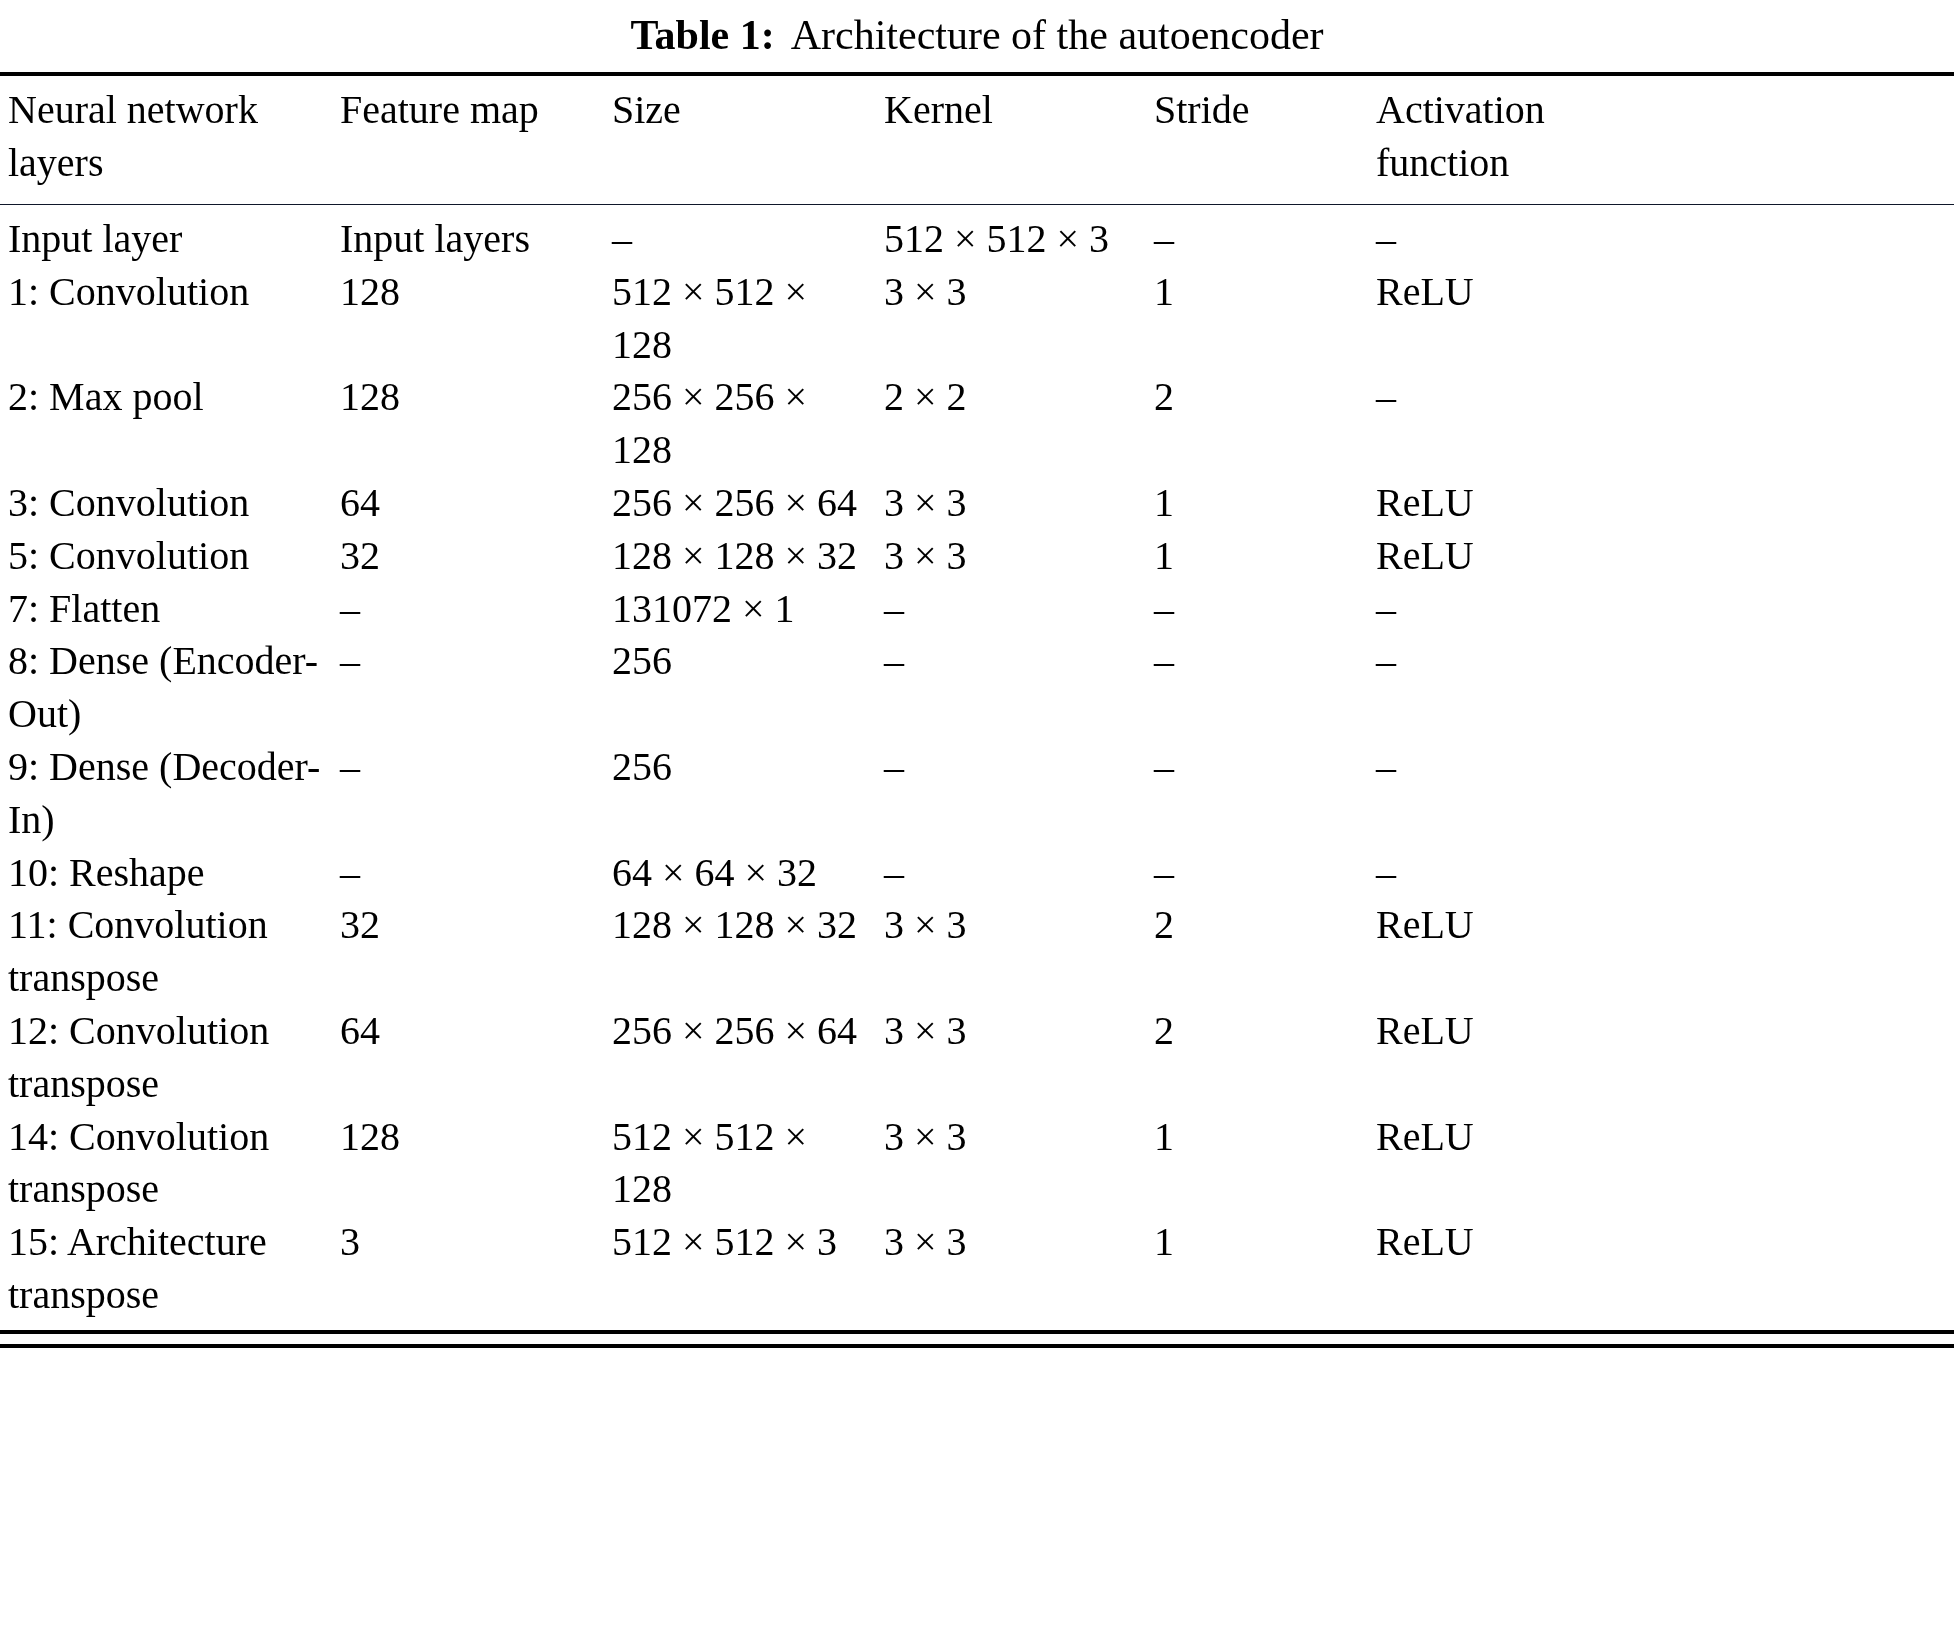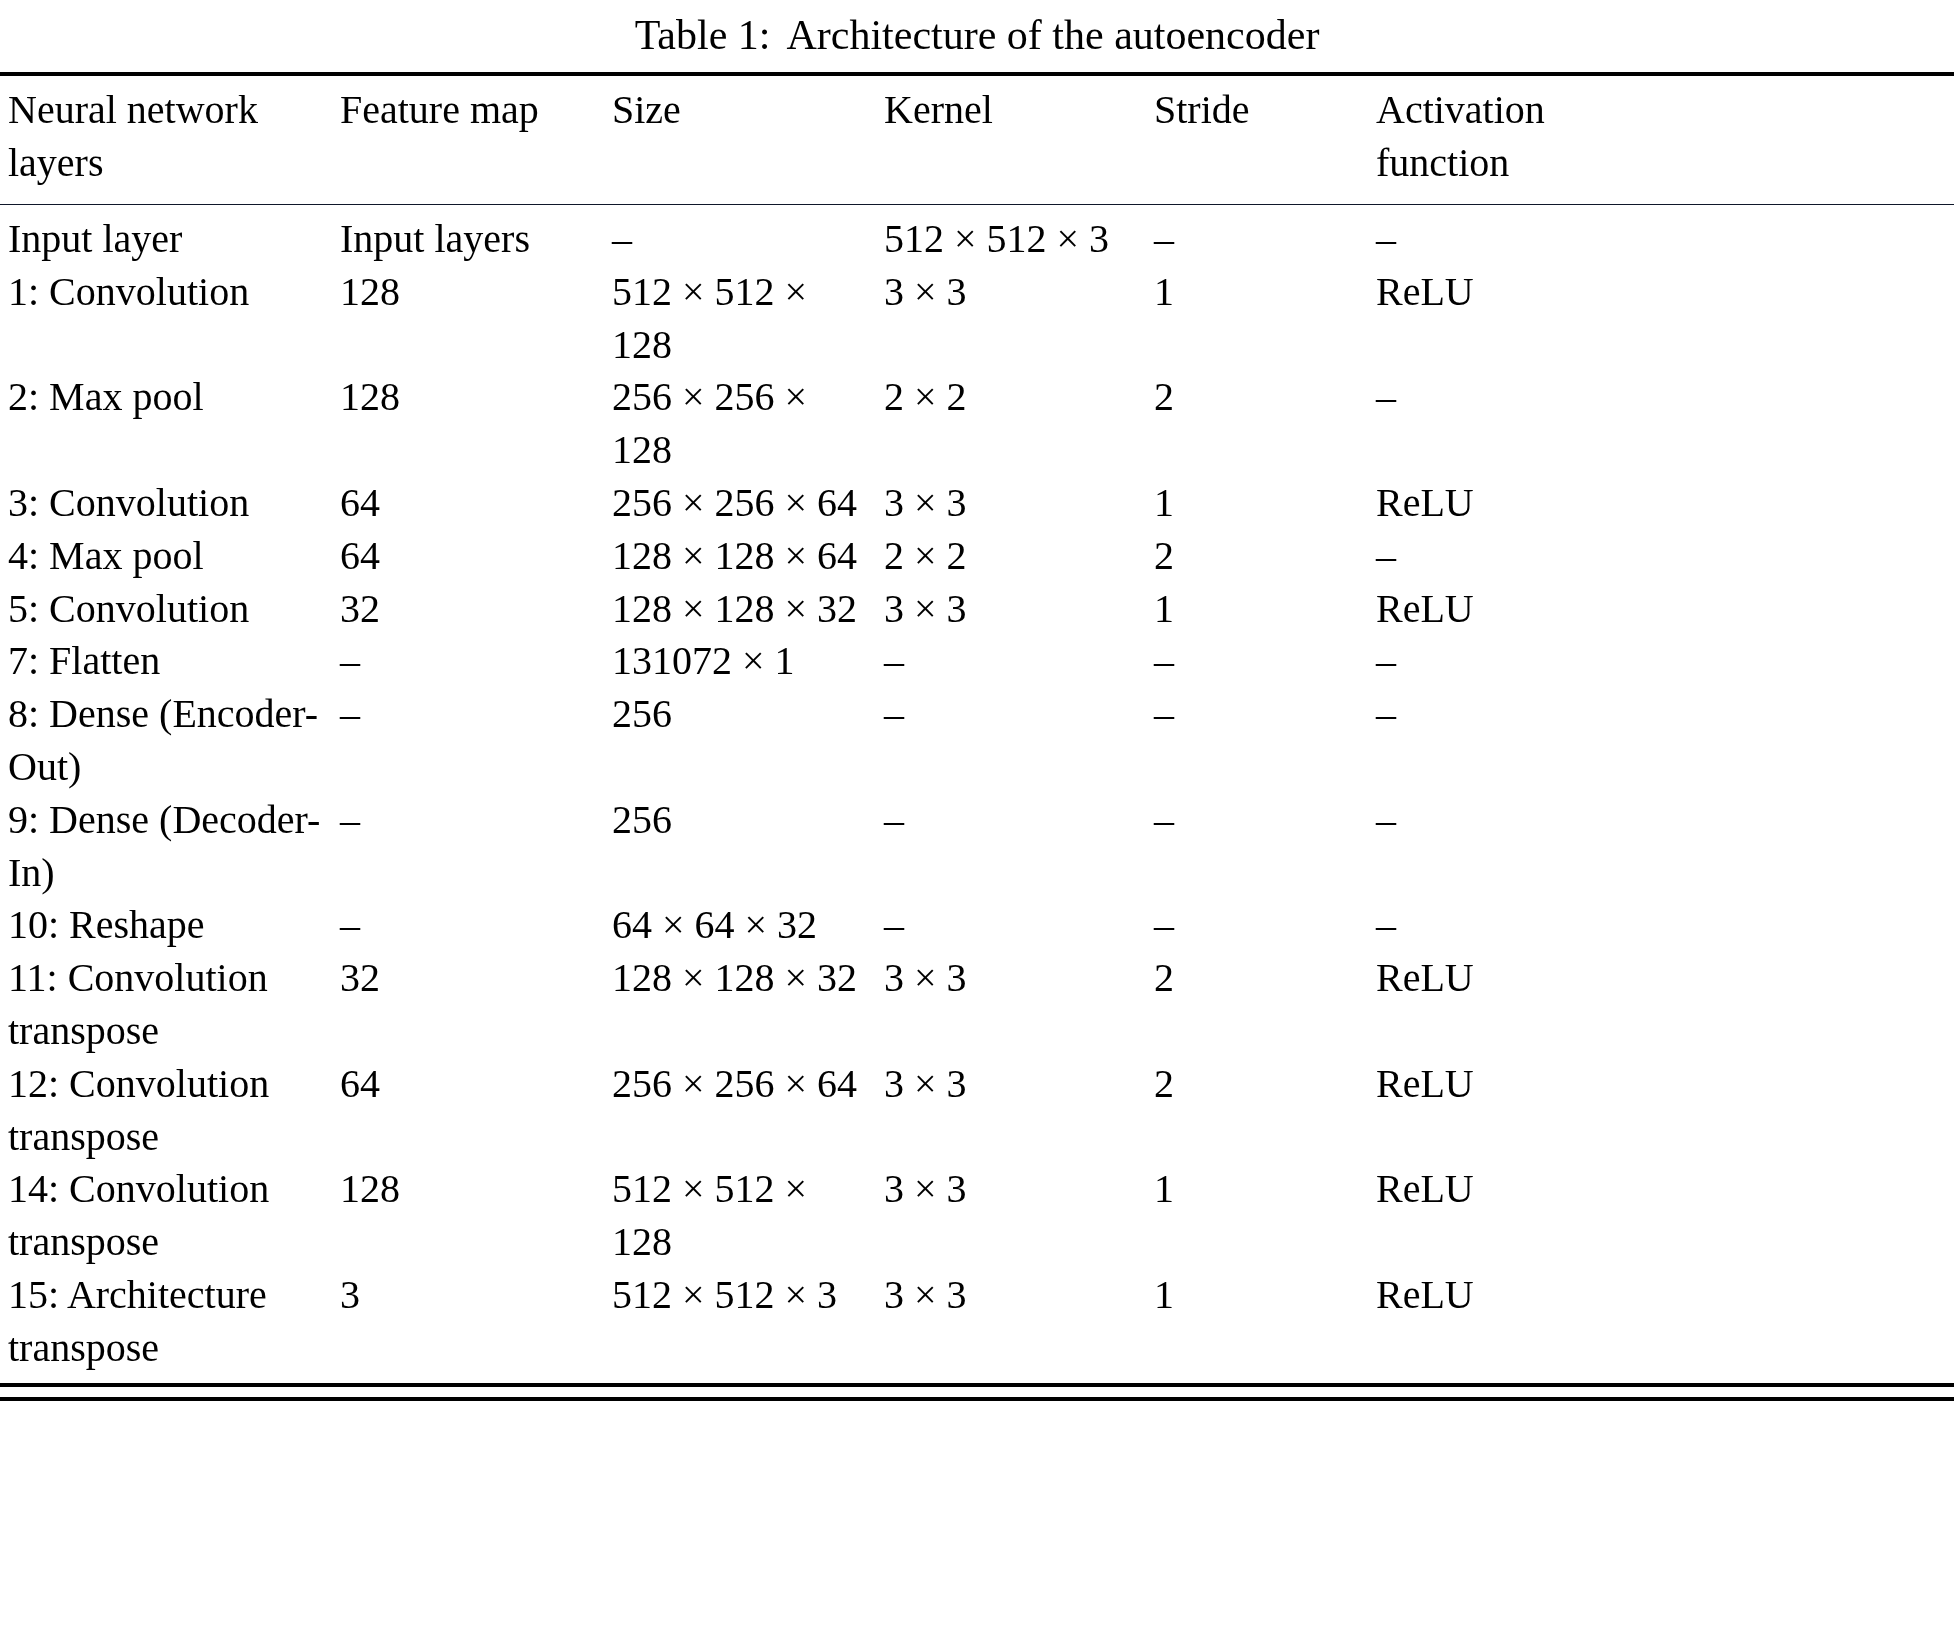--- a/index.html
+++ b/index.html
@@ -15,21 +15,21 @@
     overflow: hidden;
     box-sizing: border-box;
   }
   .caption {
     text-align: center;
     font-size: 42px;
     line-height: 1.2;
     margin: 10px 0 12px 0;
   }
   .cap-label {
-    font-weight: normal;
+    font-weight: bold;
     margin-right: 16px;
   }
   .table-wrap {
     border-bottom: 4px solid #000;
     padding-bottom: 10px;
   }
   table {
     width: 100%;
     border-collapse: collapse;
     table-layout: fixed;
@@ -114,28 +114,20 @@
           </tr>
           <tr>
             <td>3: Convolution</td>
             <td>64</td>
             <td>256 × 256 × 64</td>
             <td>3 × 3</td>
             <td>1</td>
             <td>ReLU</td>
           </tr>
           <tr>
-            <td>4: Max pool</td>
-            <td>64</td>
-            <td>128 × 128 × 64</td>
-            <td>2 × 2</td>
-            <td>2</td>
-            <td>–</td>
-          </tr>
-          <tr>
             <td>5: Convolution</td>
             <td>32</td>
             <td>128 × 128 × 32</td>
             <td>3 × 3</td>
             <td>1</td>
             <td>ReLU</td>
           </tr>
           <tr>
             <td>7: Flatten</td>
             <td>–</td>

